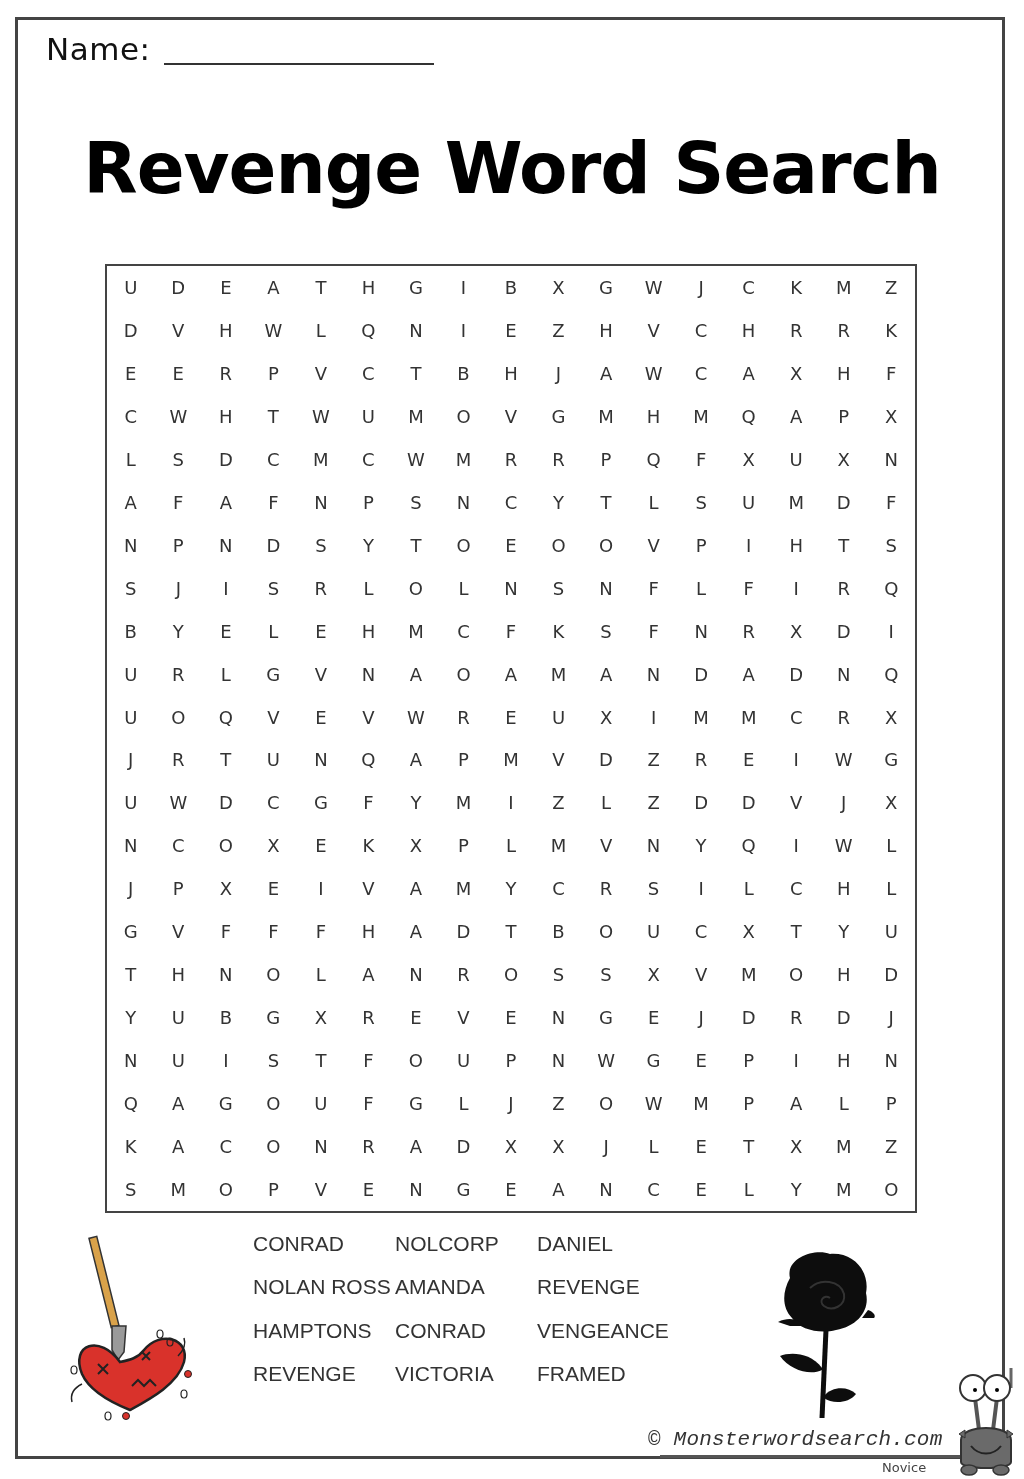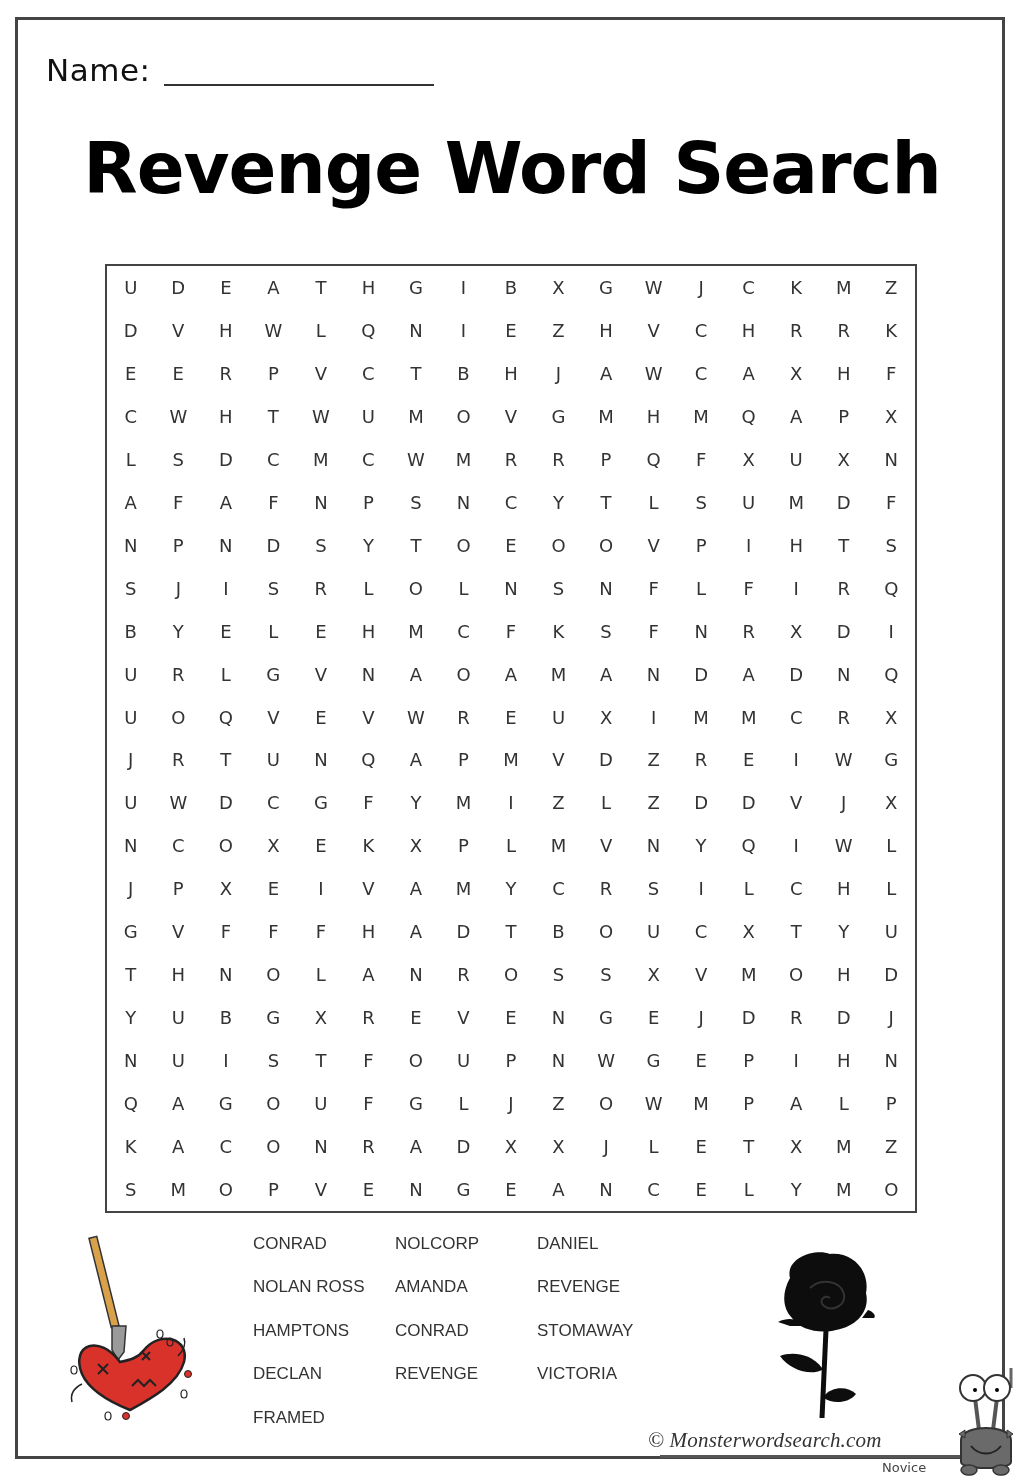--- a/index.html
+++ b/index.html
@@ -1,30 +1,30 @@
 <!DOCTYPE html>
 <html><head>
   <meta charset="utf-8">
   <style>
     html, body { margin: 0; padding: 0; background: #ffffff; }
     body { width: 1024px; height: 1479px; position: relative; overflow: hidden; font-family: "DejaVu Sans", sans-serif; color: #222; }
     .page-frame { position: absolute; left: 15px; top: 17px; width: 990px; height: 1442px; border: 3px solid #444; box-sizing: border-box; }
-    .name-row { position: absolute; left: 46px; top: 50px; display: flex; align-items: flex-end; }
+    .name-row { position: absolute; left: 46px; top: 29px; display: flex; align-items: flex-end; }
     .name-label { font-family: "DejaVu Sans", sans-serif; font-size: 31px; color: #111; letter-spacing: 0.5px; line-height: 40px; }
     .name-line { width: 270px; border-bottom: 2px solid #333; margin-left: 14px; margin-bottom: 4px; height: 1px; }
     .title { position: absolute; left: 0; top: 126px; width: 1024px; text-align: center; font-family: "DejaVu Sans", sans-serif; font-weight: bold; font-size: 72px; letter-spacing: -1px; color: #000; transform: scaleX(0.98); }
     .grid-box { position: absolute; left: 105px; top: 264px; width: 812px; height: 949px; border: 2px solid #444; box-sizing: border-box; padding: 0; }
     .grid { position: absolute; left: 0; top: 0; right: 0; bottom: 0; display: grid; grid-template-columns: repeat(17, 1fr); grid-template-rows: repeat(22, 1fr); }
     .cell { display: flex; align-items: center; justify-content: center; font-family: "DejaVu Sans", sans-serif; font-size: 18px; color: #333; font-weight: normal; }
     .words { position: absolute; left: 253px; top: 1233px; display: grid; grid-template-columns: 142px 142px 142px; grid-auto-rows: 43.4px; }
-    .word { font-family: "Liberation Sans", sans-serif; font-size: 17px; color: #333; line-height: 22px; }
+    .word { font-family: "Liberation Sans", sans-serif; font-size: 21px; color: #333; line-height: 22px; }
     .heart-art { position: absolute; left: 60px; top: 1234px; width: 140px; height: 190px; }
     .rose-art { position: absolute; left: 770px; top: 1248px; width: 110px; height: 175px; }
     .footer-line { position: absolute; left: 660px; top: 1455px; width: 300px; height: 3px; background: #555; }
-    .copyright { position: absolute; left: 648px; top: 1428px; font-family: Liberation Serif, serif; font-size: 21px; color: #333; font-style: italic; letter-spacing: 0.2px; }
+    .copyright { position: absolute; left: 648px; top: 1428px; font-family: Liberation Mono, monospace; font-size: 21px; color: #333; font-style: italic; letter-spacing: 0.2px; }
     .level { position: absolute; left: 882px; top: 1460px; font-family: "DejaVu Sans", sans-serif; font-size: 13px; color: #444; }
     .monster { position: absolute; left: 955px; top: 1368px; width: 62px; height: 108px; }
   </style>
 </head>
 <body>
 
 <div class="page-frame"></div>
 
 <div class="name-row">
   <span class="name-label">Name:</span>
@@ -414,22 +414,21 @@
 
 <div class="words" id="words">
     <span class="word">CONRAD</span>
     <span class="word">NOLCORP</span>
     <span class="word">DANIEL</span>
     <span class="word">NOLAN ROSS</span>
     <span class="word">AMANDA</span>
     <span class="word">REVENGE</span>
     <span class="word">HAMPTONS</span>
     <span class="word">CONRAD</span>
-    <span class="word">STOMAWAY</span>
-    <span class="word">DECLAN</span>
+    <span class="word">VENGEANCE</span>
     <span class="word">REVENGE</span>
     <span class="word">VICTORIA</span>
     <span class="word">FRAMED</span>
   </div>
 
 <svg class="heart-art" viewBox="0 0 140 190">
   <rect x="40" y="2" width="8" height="92" fill="#d9a24a" stroke="#333" stroke-width="1.5" transform="rotate(-14 44 48)"></rect>
   <path d="M52 92 L66 92 L64 118 L58 126 L52 116 Z" fill="#9a9a9a" stroke="#333" stroke-width="1.5"></path>
   <path d="M60 128 C 40 100, 10 110, 22 140 C 30 158, 55 170, 70 176 C 90 165, 118 150, 124 128 C 130 104, 100 96, 84 116 C 78 124, 70 126, 60 128 Z" fill="#d9322b" stroke="#222" stroke-width="2.5"></path>
   <path d="M38 130 l10 10 M48 130 l-10 10" stroke="#222" stroke-width="2"></path>

